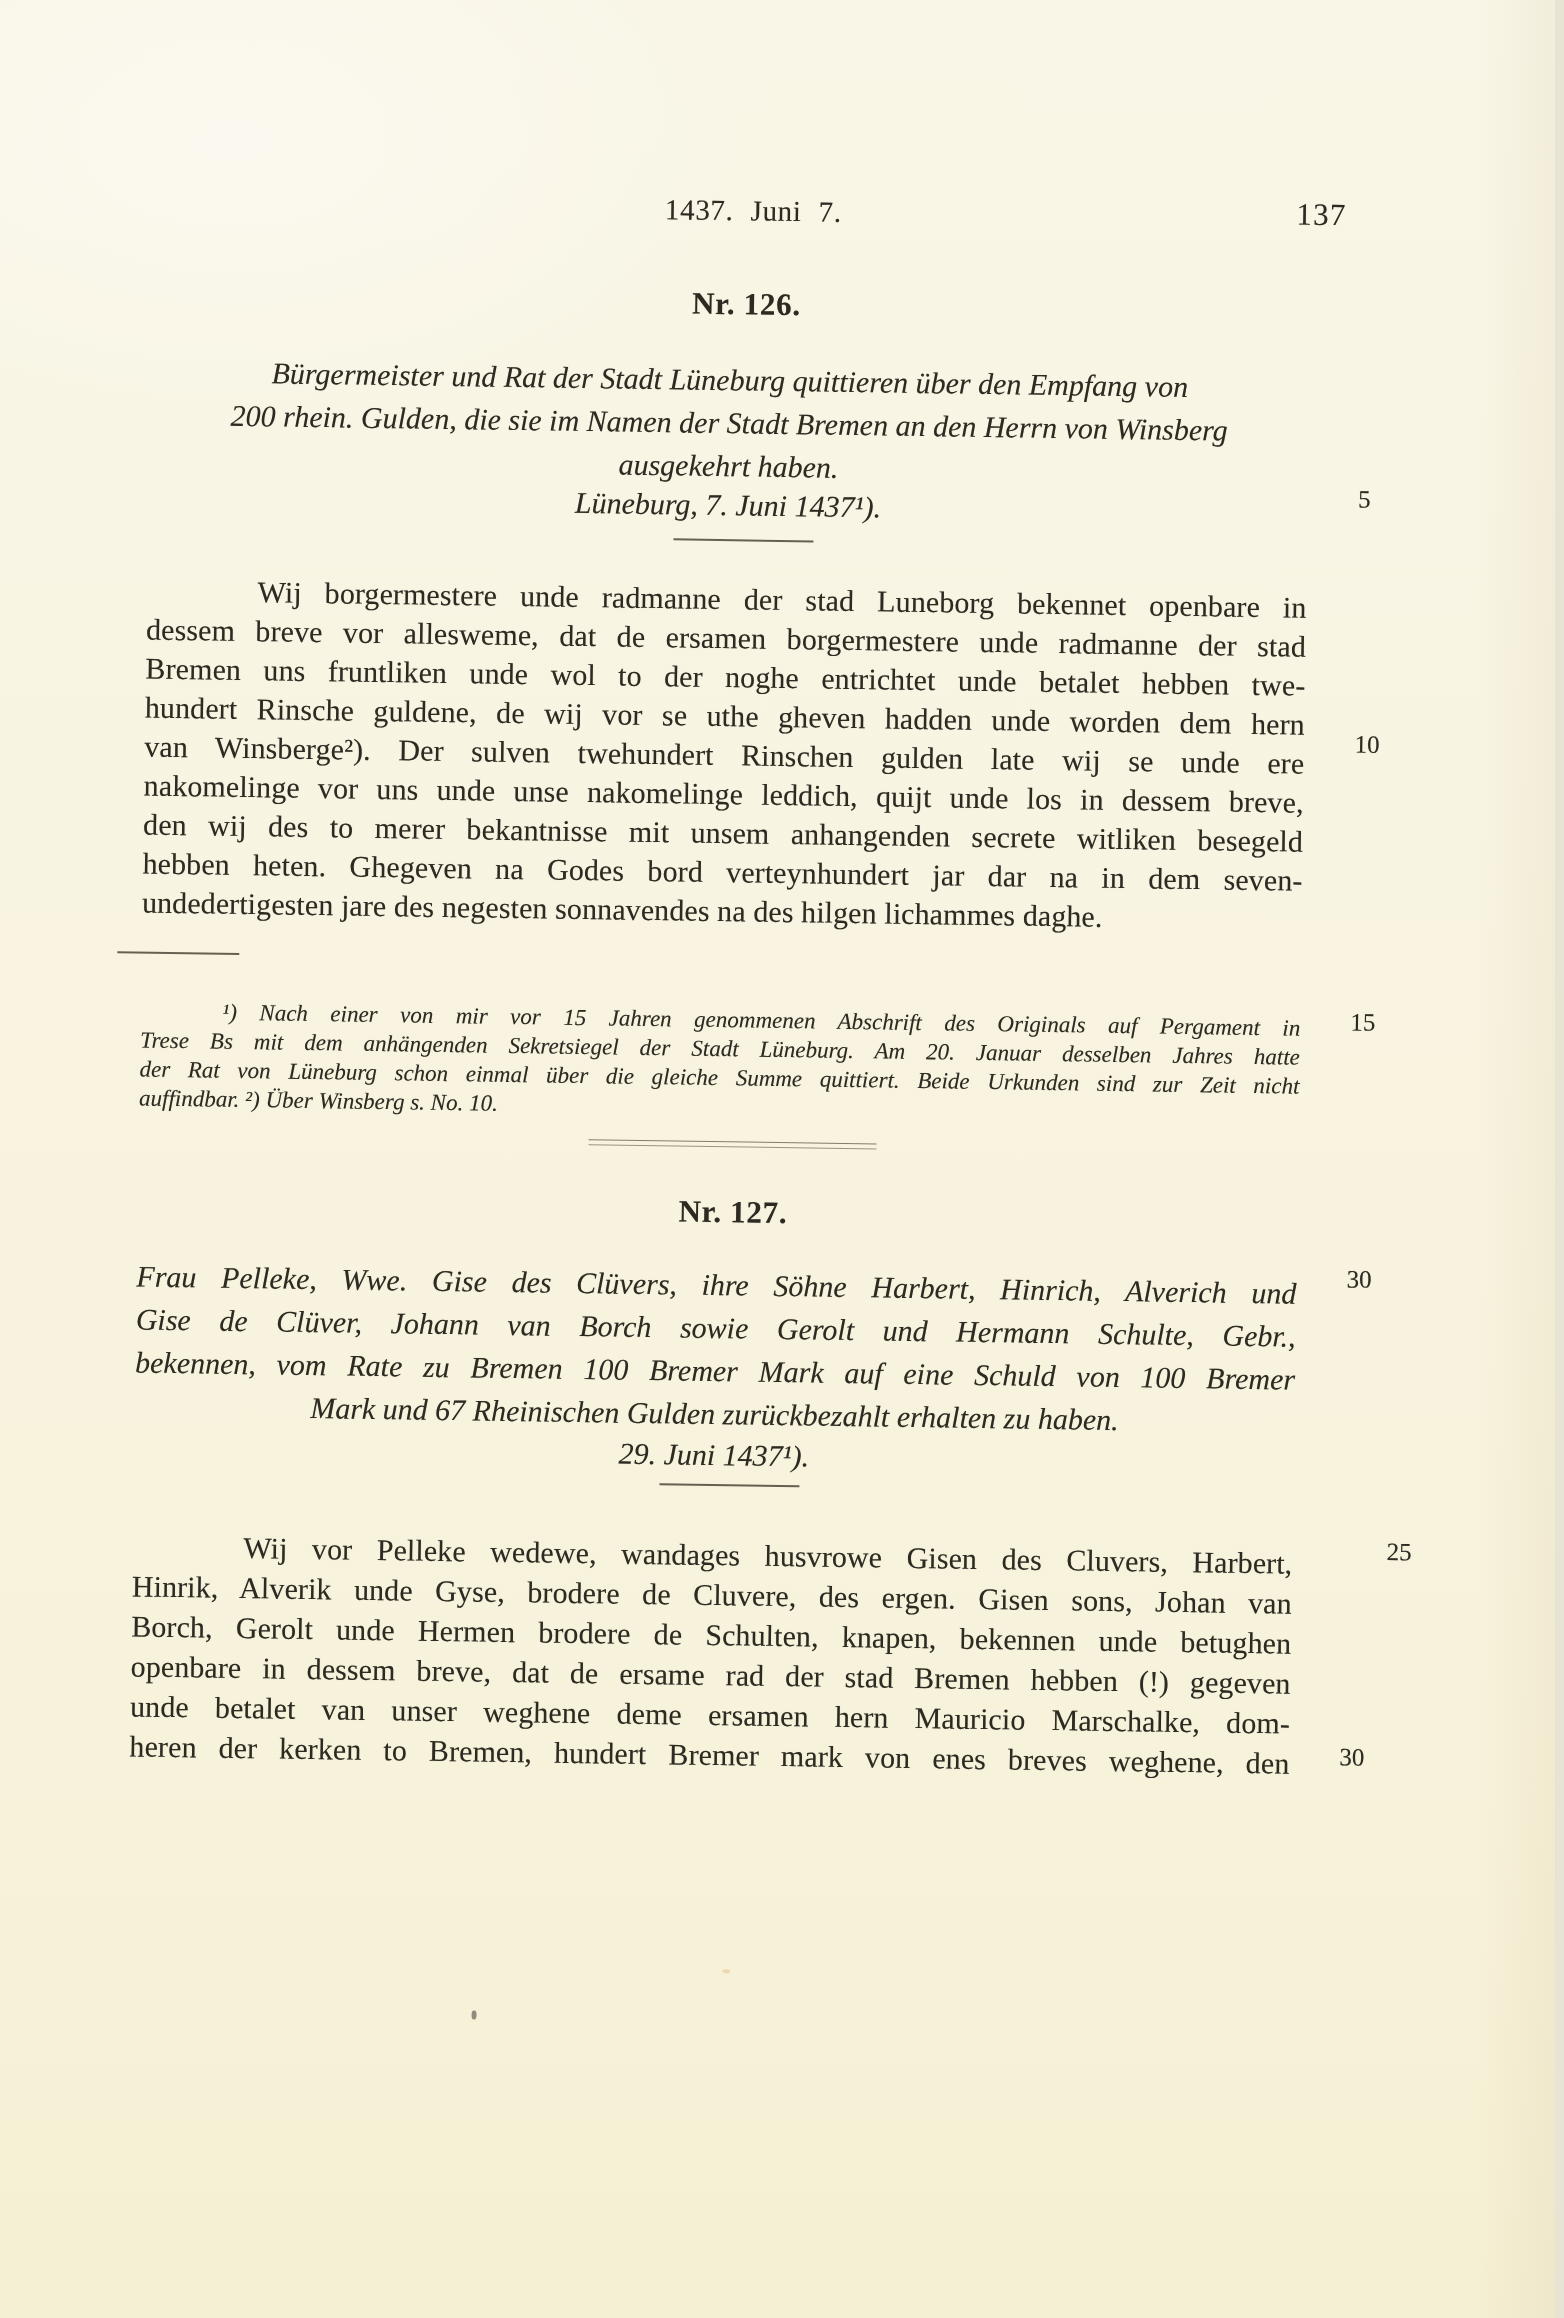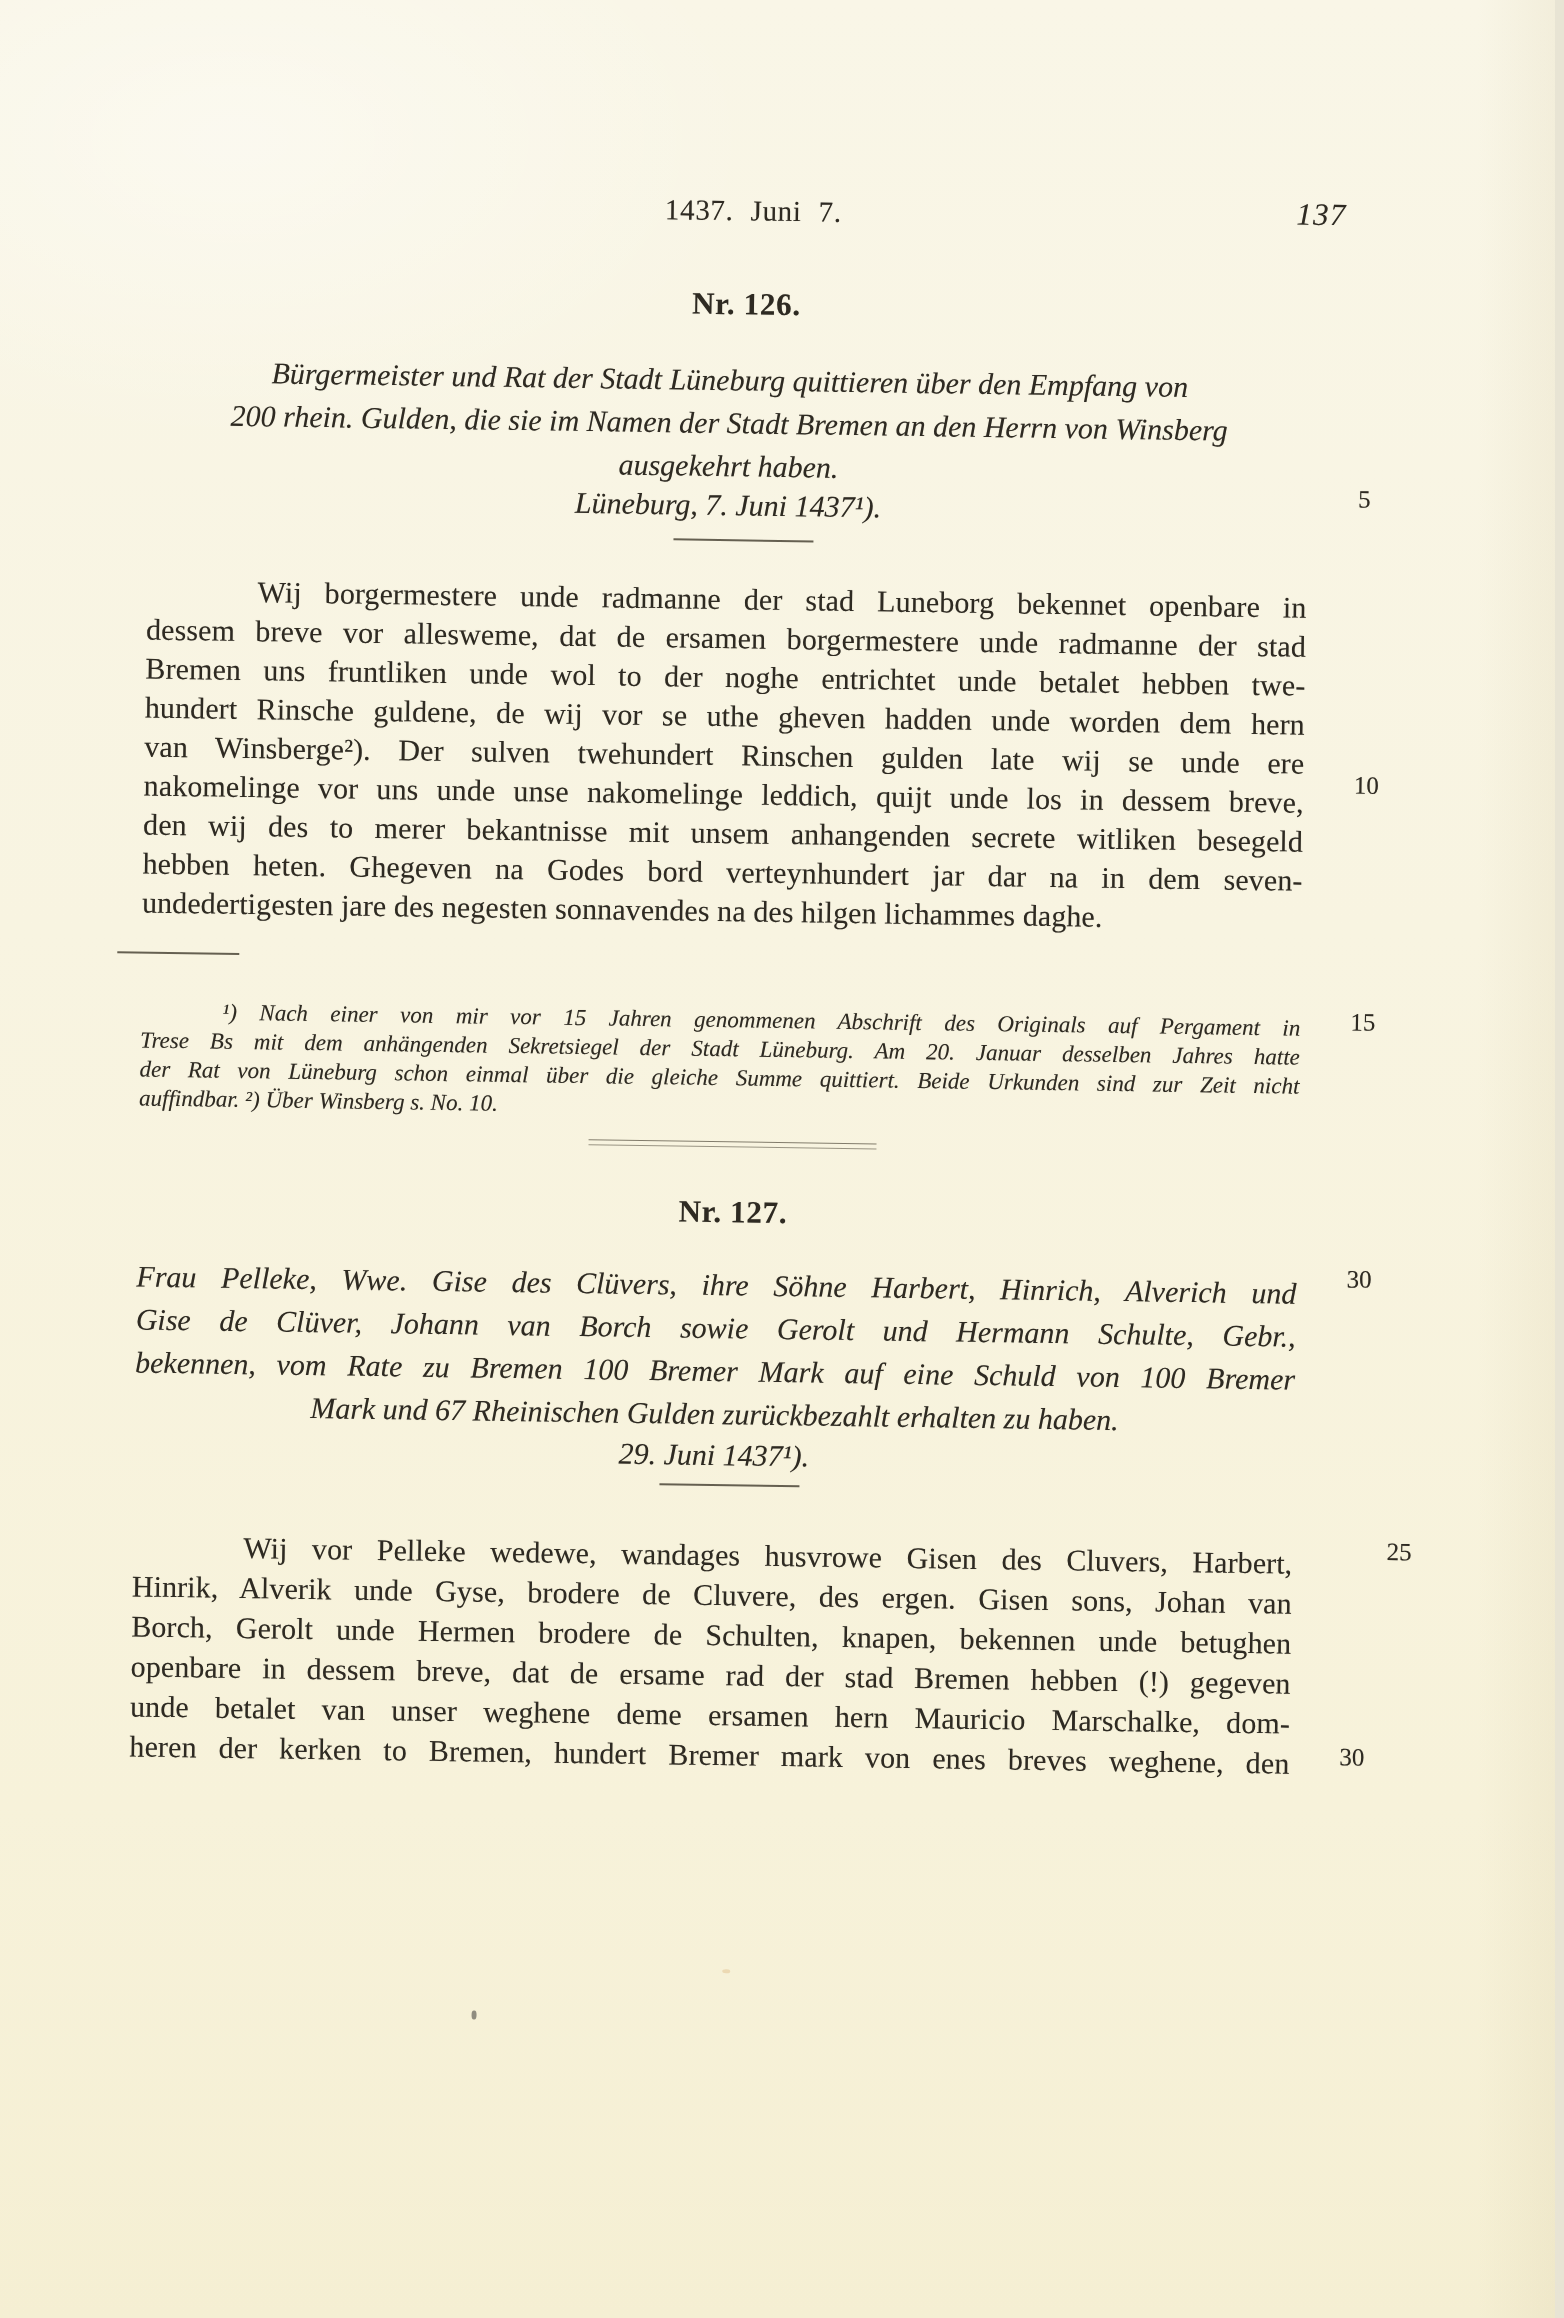--- a/index.html
+++ b/index.html
@@ -15,21 +15,21 @@
       linear-gradient(180deg,#f9f6e7 0%,#f8f4e1 40%,#f7f2da 78%,#f5efd3 100%);
   }
   .tilt{
     position:absolute;inset:0;
     transform:rotate(0.85deg);
     transform-origin:782px 1044px;
   }
   .abs{position:absolute;}
   .ink{text-shadow:0 0 0.7px rgba(46,42,34,.35);}
   .runhead{top:196px;left:0;width:1482px;text-align:center;font-size:29px;line-height:1.1;word-spacing:9px;letter-spacing:0.7px;}
-  .pagenum{top:190px;left:1284px;font-size:31px;line-height:1.1;letter-spacing:1.3px;font-style:italic;}
+  .pagenum{top:190px;left:1284px;font-size:31px;line-height:1.1;letter-spacing:1.3px;}
   .nrhead{left:0;width:1471px;text-align:center;font-size:31px;font-weight:700;letter-spacing:0.7px;line-height:1.1;}
   .col{left:140px;width:1160px;}
   .regest{font-style:italic;font-size:30px;line-height:43px;}
   .rline{text-align:center;}
   .jus{text-align:justify;text-align-last:justify;}
   .body-txt{font-size:30px;line-height:39px;letter-spacing:0.1px;}
   .bline{text-align:justify;text-align-last:justify;}
   .bline.last{text-align:left;text-align-last:left;}
   .indent{padding-left:111px;box-sizing:border-box;}
   .fn{font-style:italic;font-size:23px;line-height:29px;}
@@ -66,21 +66,21 @@
       <div class="bline indent">Wij borgermestere unde radmanne der stad Luneborg bekennet openbare in</div>
       <div class="bline">dessem breve vor allesweme, dat de ersamen borgermestere unde radmanne der stad</div>
       <div class="bline">Bremen uns fruntliken unde wol to der noghe entrichtet unde betalet hebben twe-</div>
       <div class="bline">hundert Rinsche guldene, de wij vor se uthe gheven hadden unde worden dem hern</div>
       <div class="bline">van Winsberge²). Der sulven twehundert Rinschen gulden late wij se unde ere</div>
       <div class="bline">nakomelinge vor uns unde unse nakomelinge leddich, quijt unde los in dessem breve,</div>
       <div class="bline">den wij des to merer bekantnisse mit unsem anhangenden secrete witliken besegeld</div>
       <div class="bline">hebben heten. Ghegeven na Godes bord verteynhundert jar dar na in dem seven-</div>
       <div class="bline last">undedertigesten jare des negesten sonnavendes na des hilgen lichammes daghe.</div>
     </div>
-    <div class="abs marginnum ink" style="top:763px;">10</div>
+    <div class="abs marginnum ink" style="top:722px;">10</div>
 
     <div class="abs rule" style="top:961px;left:116px;width:122px;"></div>
 
     <div class="abs col fn ink" style="top:1006px;">
       <div class="fline fn-indent">¹) Nach einer von mir vor 15 Jahren genommenen Abschrift des Originals auf Pergament in</div>
       <div class="fline">Trese Bs mit dem anhängenden Sekretsiegel der Stadt Lüneburg.  Am 20. Januar desselben Jahres hatte</div>
       <div class="fline">der Rat von Lüneburg schon einmal über die gleiche Summe quittiert.  Beide Urkunden sind zur Zeit nicht</div>
       <div class="fline last">auffindbar.  ²) Über Winsberg s. No. 10.</div>
     </div>
     <div class="abs marginnum ink" style="top:1000px;font-family:Liberation Serif, serif;">15</div>

